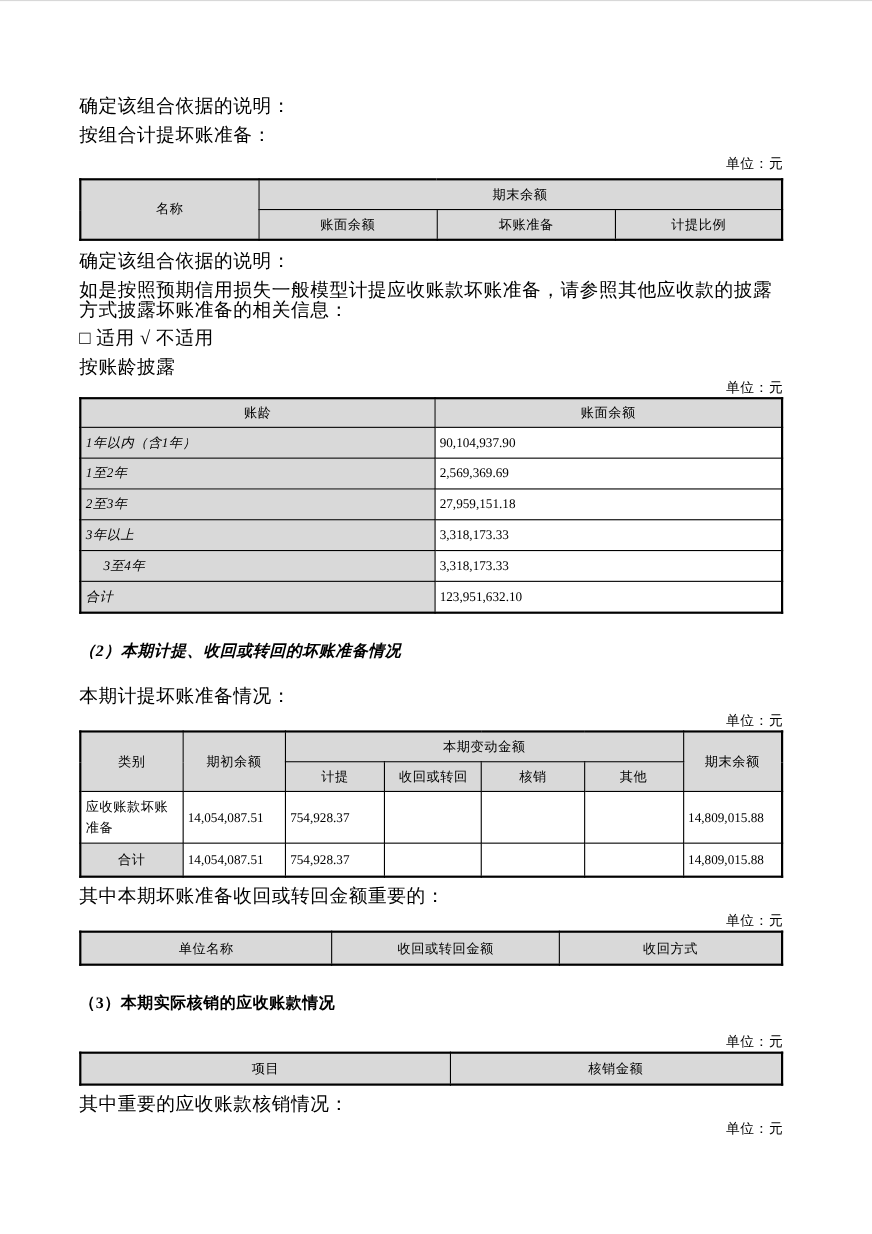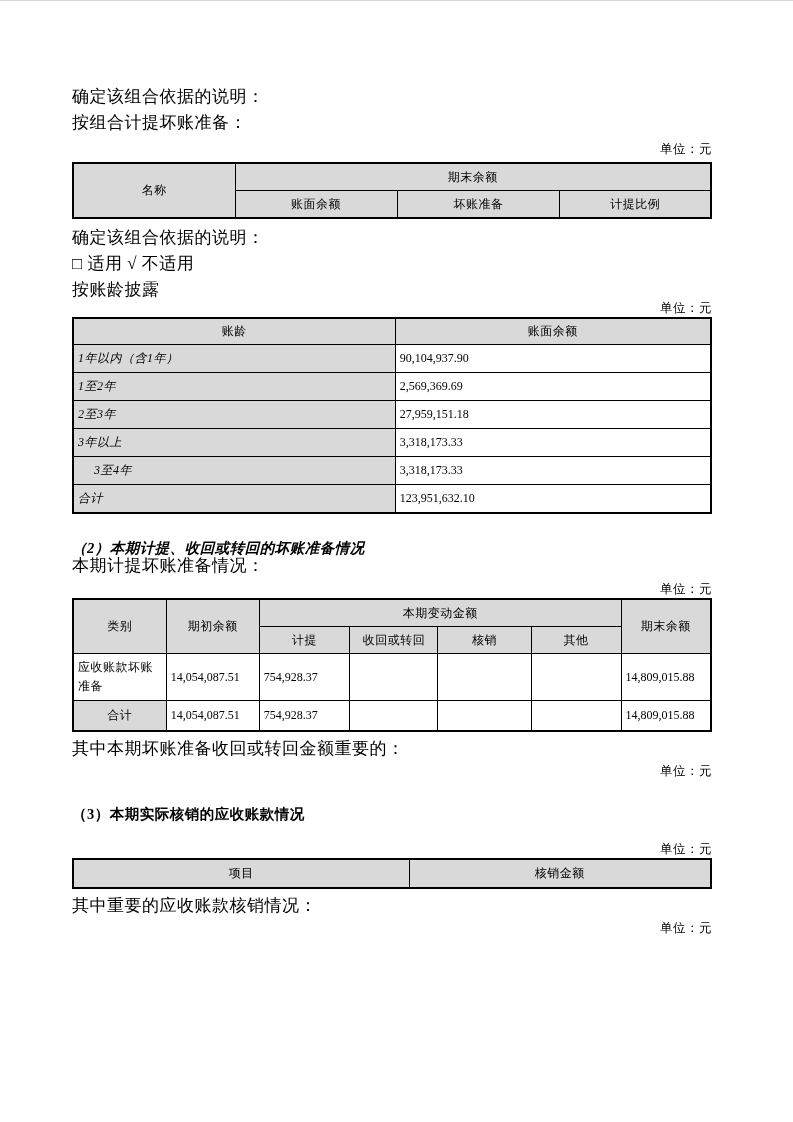--- a/index.html
+++ b/index.html
@@ -15,21 +15,21 @@
   .unit { font-size:12.5px; line-height:18px; text-align:right; margin-bottom:4px; letter-spacing:0.5px; }
   .heading { font-size:14.5px; font-weight:bold; line-height:20px; letter-spacing:0.5px; }
   table { border-collapse:collapse; table-layout:fixed; width:640px; border:2px solid #000; }
   td { border:1px solid #000; font-size:12px; padding:0 4px; vertical-align:middle; overflow:hidden; }
   .hd { background:#d9d9d9; text-align:center; letter-spacing:0.5px; }
   .lbl { background:#d9d9d9; text-align:left; letter-spacing:0.5px;font-style:italic; }
   .lbl.indent { padding-left:20px; }
   .num { text-align:left; background:#fff; }
   .cat { background:#fff; text-align:left; line-height:19px; letter-spacing:0.5px; }
   .mt4{margin-top:4px;} .mt8{margin-top:8px;} .mt10{margin-top:10px;}
-  .mt16{margin-top:16px;} .mt22{font-family:Liberation Mono, monospace;} .mt24{margin-top:24px;font-style:italic;} .mt26{margin-top:24px;}
+  .mt16{margin-top:16px;} .mt22{margin-top:22px;} .mt24{margin-top:24px;font-style:italic;} .mt26{margin-top:24px;}
   .mb0{margin-bottom:0;}
   .r26 td{height:26px;} .r27 td{height:27px;} .r25 td{height:25px;} .r28 td{height:28px;} .r29 td{height:29px;} .r46 td{height:46px;}
 </style>
 </head>
 <body>
 
 <div class="page-top-edge"></div>
 
 <div class="content">
 
@@ -51,20 +51,21 @@
     </tr>
     <tr class="r26">
       <td class="hd">账面余额</td>
       <td class="hd">坏账准备</td>
       <td class="hd">计提比例</td>
     </tr>
   </tbody>
     </table>
 
   <p class="pline mt10">确定该组合依据的说明：</p>
+  <p class="pline">如是按照预期信用损失一般模型计提应收账款坏账准备，请参照其他应收款的披露方式披露坏账准备的相关信息：</p>
   <p class="pline">□ 适用 √ 不适用</p>
   <p class="pline mb0">按账龄披露</p>
   <p class="unit mb0">单位：元</p>
 
   <table>
     <colgroup>
         <col style="width:50.5%">
         <col style="width:49.5%">
       </colgroup>
     <tbody>
@@ -143,20 +144,34 @@
       <td class="num"></td>
       <td class="num"></td>
       <td class="num">14,809,015.88</td>
     </tr>
   </tbody>
     </table>
 
   <p class="pline mt8 mb0">其中本期坏账准备收回或转回金额重要的：</p>
   <p class="unit mt4 mb0">单位：元</p>
 
+  <table>
+    <colgroup>
+        <col style="width:35.8%">
+        <col style="width:32.5%">
+        <col style="width:31.7%">
+      </colgroup>
+    <tbody>
+        <tr class="r28">
+      <td class="hd">单位名称</td>
+      <td class="hd">收回或转回金额</td>
+      <td class="hd">收回方式</td>
+    </tr>
+  </tbody>
+    </table>
 
   <p class="heading mt26">（3）本期实际核销的应收账款情况</p>
   <p class="unit mt16 mb0">单位：元</p>
 
   <table>
     <colgroup>
         <col style="width:52.7%">
         <col style="width:47.3%">
       </colgroup>
     <tbody>

